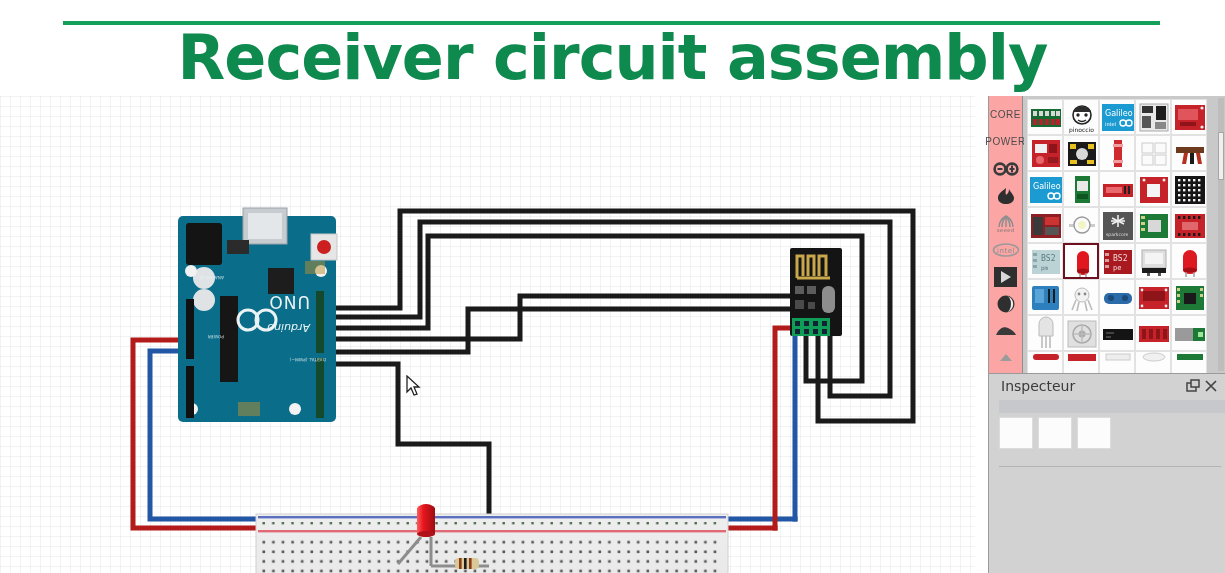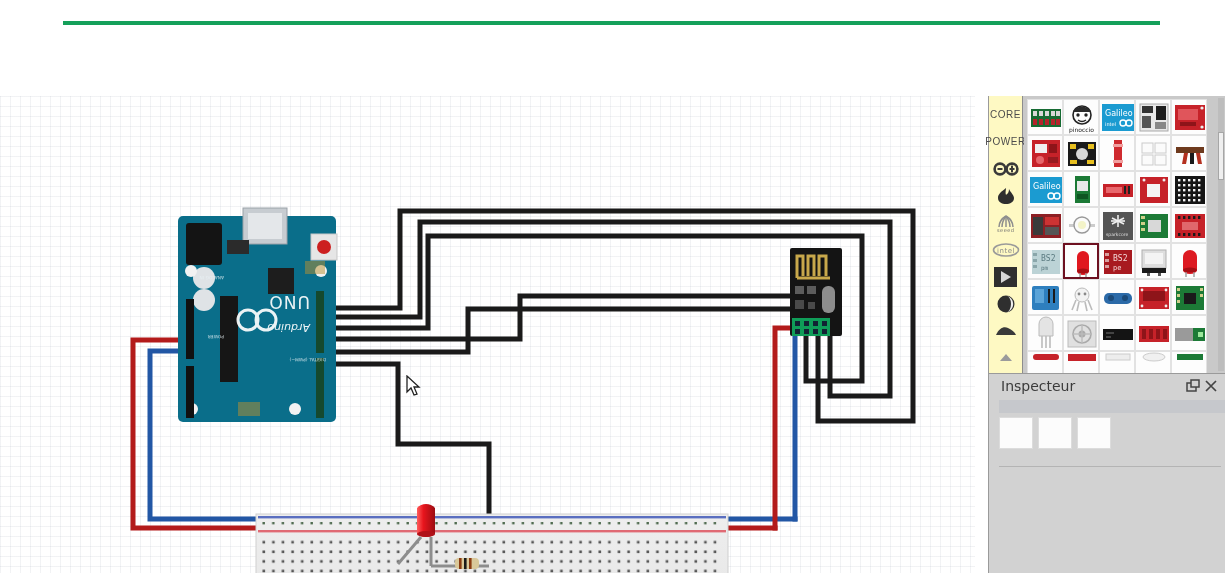--- a/index.html
+++ b/index.html
@@ -28,21 +28,21 @@
   #canvas-svg { position:absolute; left:0; top:0; width:975px; height:477px; }
 
   .wm-fritzing { position:absolute; left:28px; top:410px; font-size:40px;
                  color:#c9ccd1; font-family:"DejaVu Sans", sans-serif;
                  letter-spacing:1px; }
 
   
   #bin-panel { position:absolute; left:988px; top:96px; width:237px; height:277px;
                background:#c9c9c9; border-left:1px solid #9a9a9a; }
   #bin-tabs { position:absolute; left:0; top:0; width:34px; height:339px;
-              background:#fef9c3; border-right:1px solid #8d8d8d;
+              background:#fca5a5; border-right:1px solid #8d8d8d;
               display:flex; flex-direction:column; align-items:center; padding-top:5px; }
   .bin-tab { width:32px; height:27px; display:flex; align-items:center; justify-content:center;
              color:#555; font-size:10px; letter-spacing:.5px; }
   .bin-tab.word { font-size:10px; color:#4c4c4c; }
   .bin-tab svg { display:block; }
   #bin-grid-wrap { position:absolute; left:35px; top:0; right:8px; bottom:0;
                    overflow:hidden; background:#c9c9c9; padding:3px 0 0 3px; }
   #bin-grid { display:grid; grid-template-columns:repeat(5, 36px);
               grid-auto-rows:36px; gap:0; }
   .bin-cell { width:36px; height:36px; background:#fdfdfd; border:1px solid #e2e2e2;
@@ -73,20 +73,21 @@
 
   #cursor { position:absolute; left:406px; top:279px; width:16px; height:22px; }
 </style>
 </head>
 <body>
 
 <div id="root">
 
   <div id="slide-header">
     <div id="title-rule"></div>
+    <div id="page-title">Receiver circuit assembly</div>
   </div>
 
   <div id="canvas">
 
     <svg id="canvas-svg" viewBox="0 0 975 477">
       <defs>
         <linearGradient id="ledG" x1="0" y1="0" x2="1" y2="0">
           <stop offset="0" stop-color="#ff5c5c"></stop>
             <stop offset=".35" stop-color="#e8151d"></stop>
           <stop offset="1" stop-color="#9c0d12"></stop>

